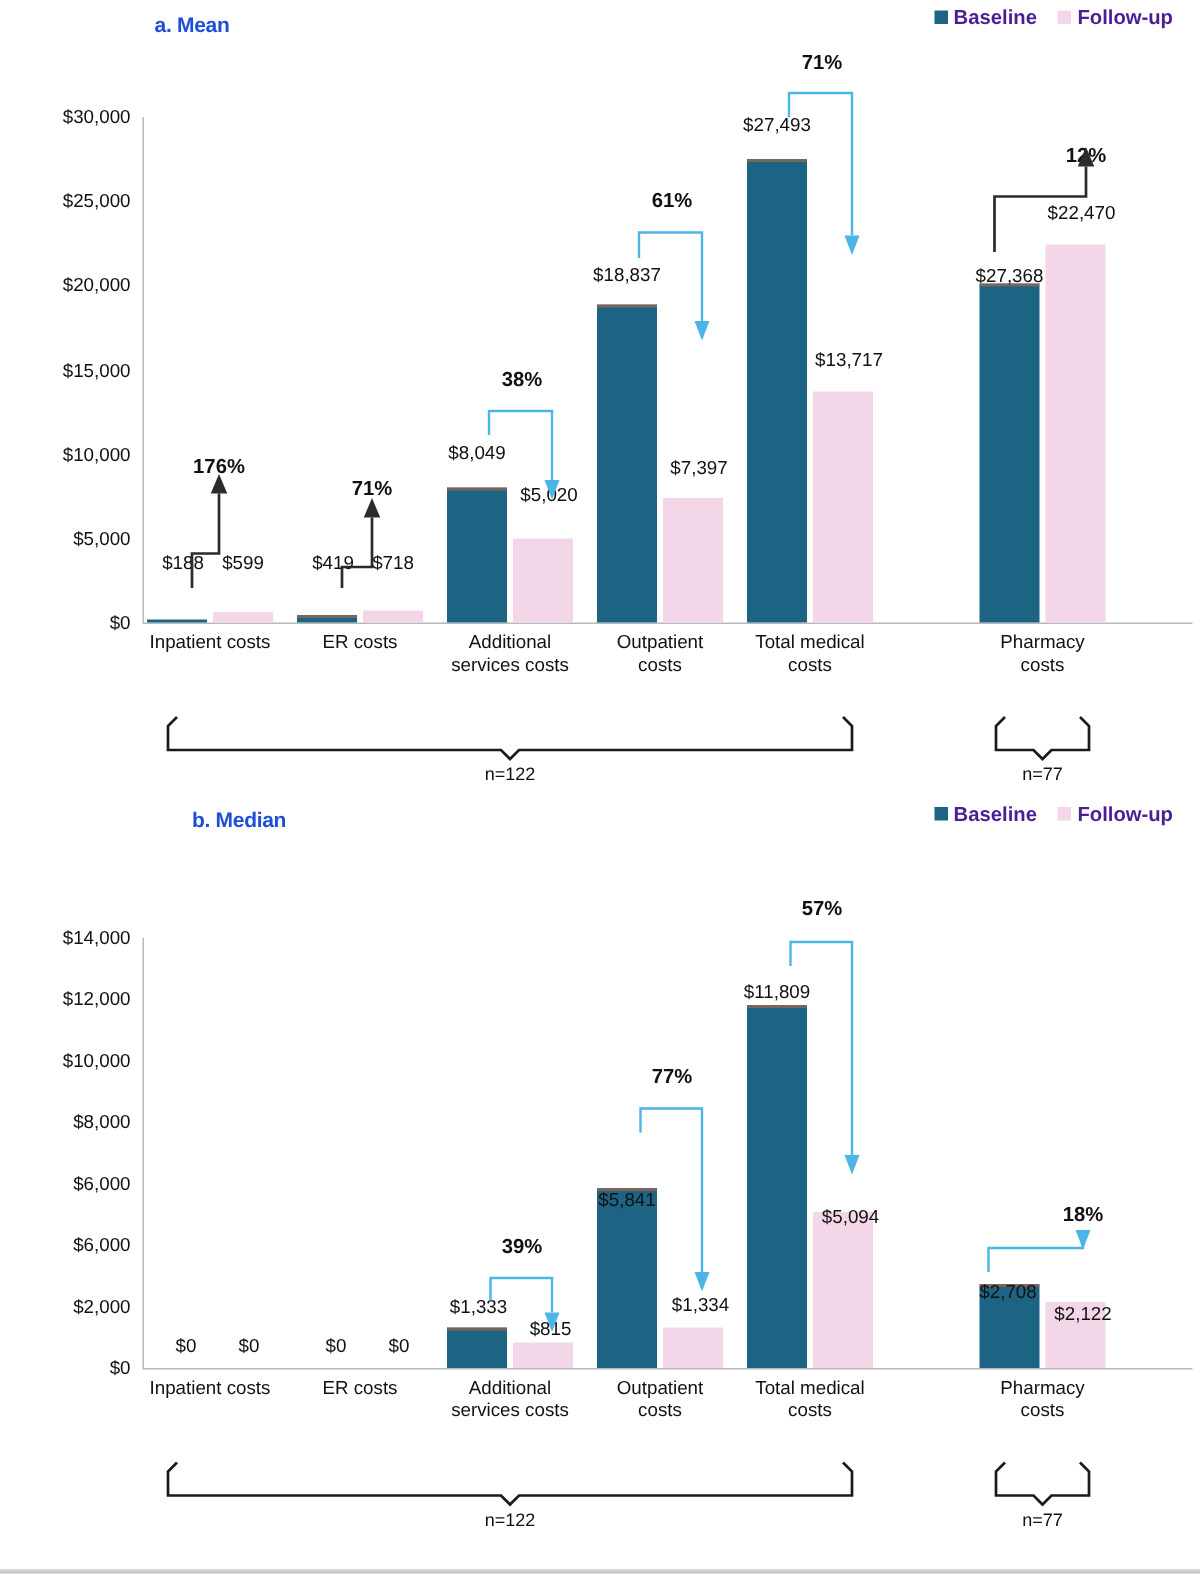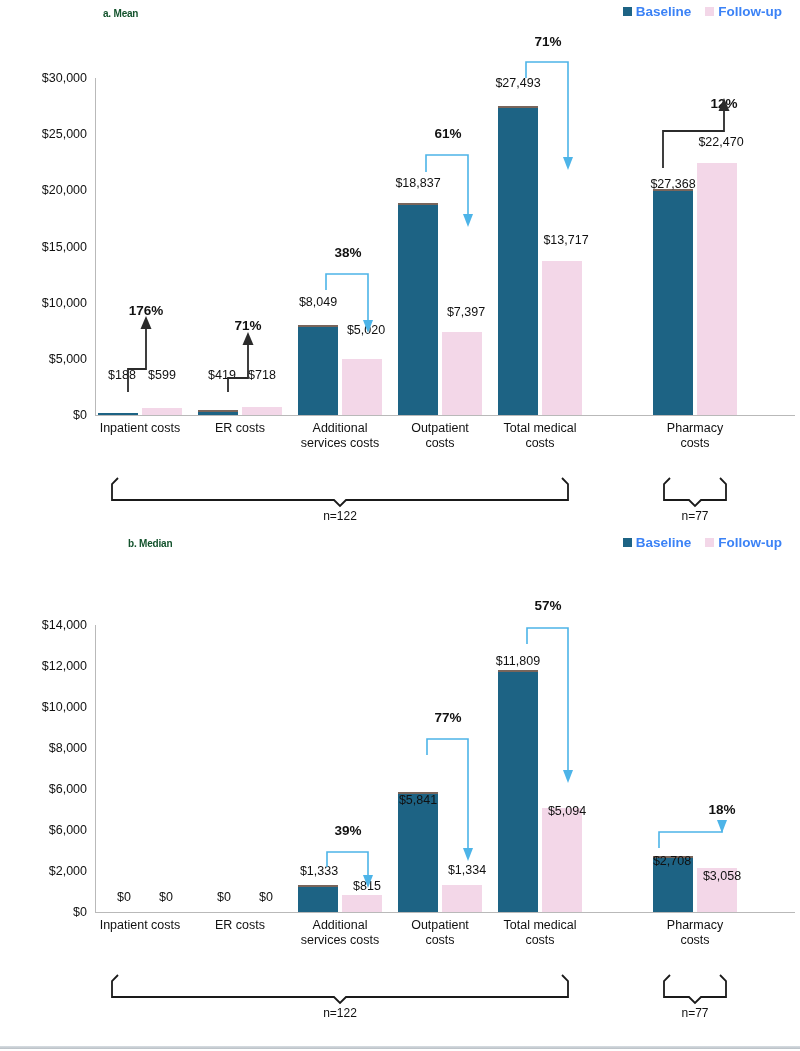--- a/index.html
+++ b/index.html
@@ -10,35 +10,35 @@
     color:#1a1a1a;
     overflow:hidden;
     position:relative;
   }
   .panel{position:relative;width:800px;}
   #panel-mean{height:530px;}
   #panel-median{height:521px;}
 
   .panel-title{
     position:absolute;
-    font-size:10px;
+    font-size:14px;
     font-weight:bold;
     letter-spacing:-0.2px;
-    color:#14532d;
+    color:#1d4ed8;
     white-space:nowrap;
   }
 
   .legend{
     position:absolute;
     display:flex;
     align-items:center;
     gap:14px;
     font-size:13.5px;
     font-weight:bold;
-    color:#3b82f6;
+    color:#4c1d95;
     white-space:nowrap;
   }
   .legend-item{display:flex;align-items:center;gap:4px;}
   .legend-swatch{width:9px;height:9px;display:inline-block;}
 
   .plot{position:absolute;}
   .axis-line{
     position:absolute;
     background:#b9b9b9;
   }
@@ -252,21 +252,21 @@
       <div class="bar bar-follow" style="left: 542px; top: 277.573px; width: 40px; height: 104.427px;"></div>
       <div class="val-label" style="left: 518px; top: 124px;">$11,809</div>
       <div class="val-label" style="left: 567px; top: 274px;">$5,094</div>
       <div class="cat-label" style="left: 540px; top: 388px; width: 140px;">Total medical
 costs</div>
       <div class="bar bar-baseline" style="left: 653px; top: 326.486px; width: 40px; height: 55.514px;">
         <div class="bar-cap"></div>
       </div>
       <div class="bar bar-follow" style="left: 697px; top: 338.499px; width: 40px; height: 43.501px;"></div>
       <div class="val-label" style="left: 672px; top: 324px;">$2,708</div>
-      <div class="val-label" style="left: 722px; top: 339px;">$3,058</div>
+      <div class="val-label" style="left: 722px; top: 339px;">$2,122</div>
       <div class="cat-label" style="left: 695px; top: 388px; width: 140px;">Pharmacy
 costs</div>
       <div class="pct-label" style="left: 348px; top: 293px;">39%</div>
       <div class="pct-label" style="left: 448px; top: 180px;">77%</div>
       <div class="pct-label" style="left: 548px; top: 68px;">57%</div>
       <div class="pct-label" style="left: 722px; top: 272px;">18%</div>
       <div class="n-label" style="left: 340px; top: 476px;">n=122</div>
       <div class="n-label" style="left: 695px; top: 476px;">n=77</div>
     </div>
   <svg class="overlay" id="ov-median" width="800" height="521">

